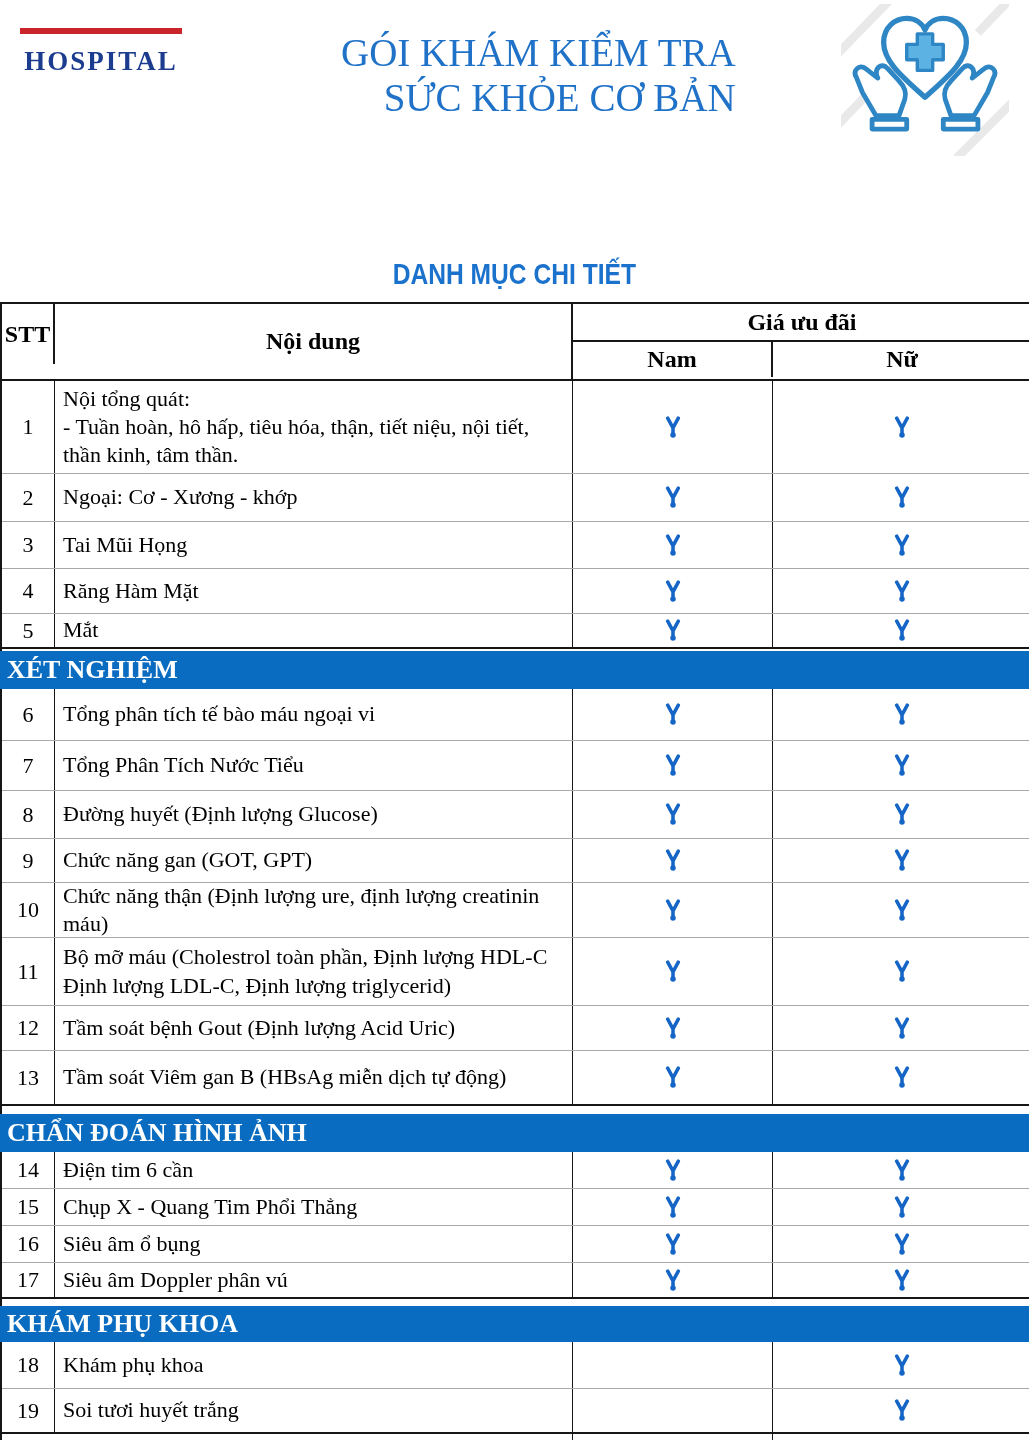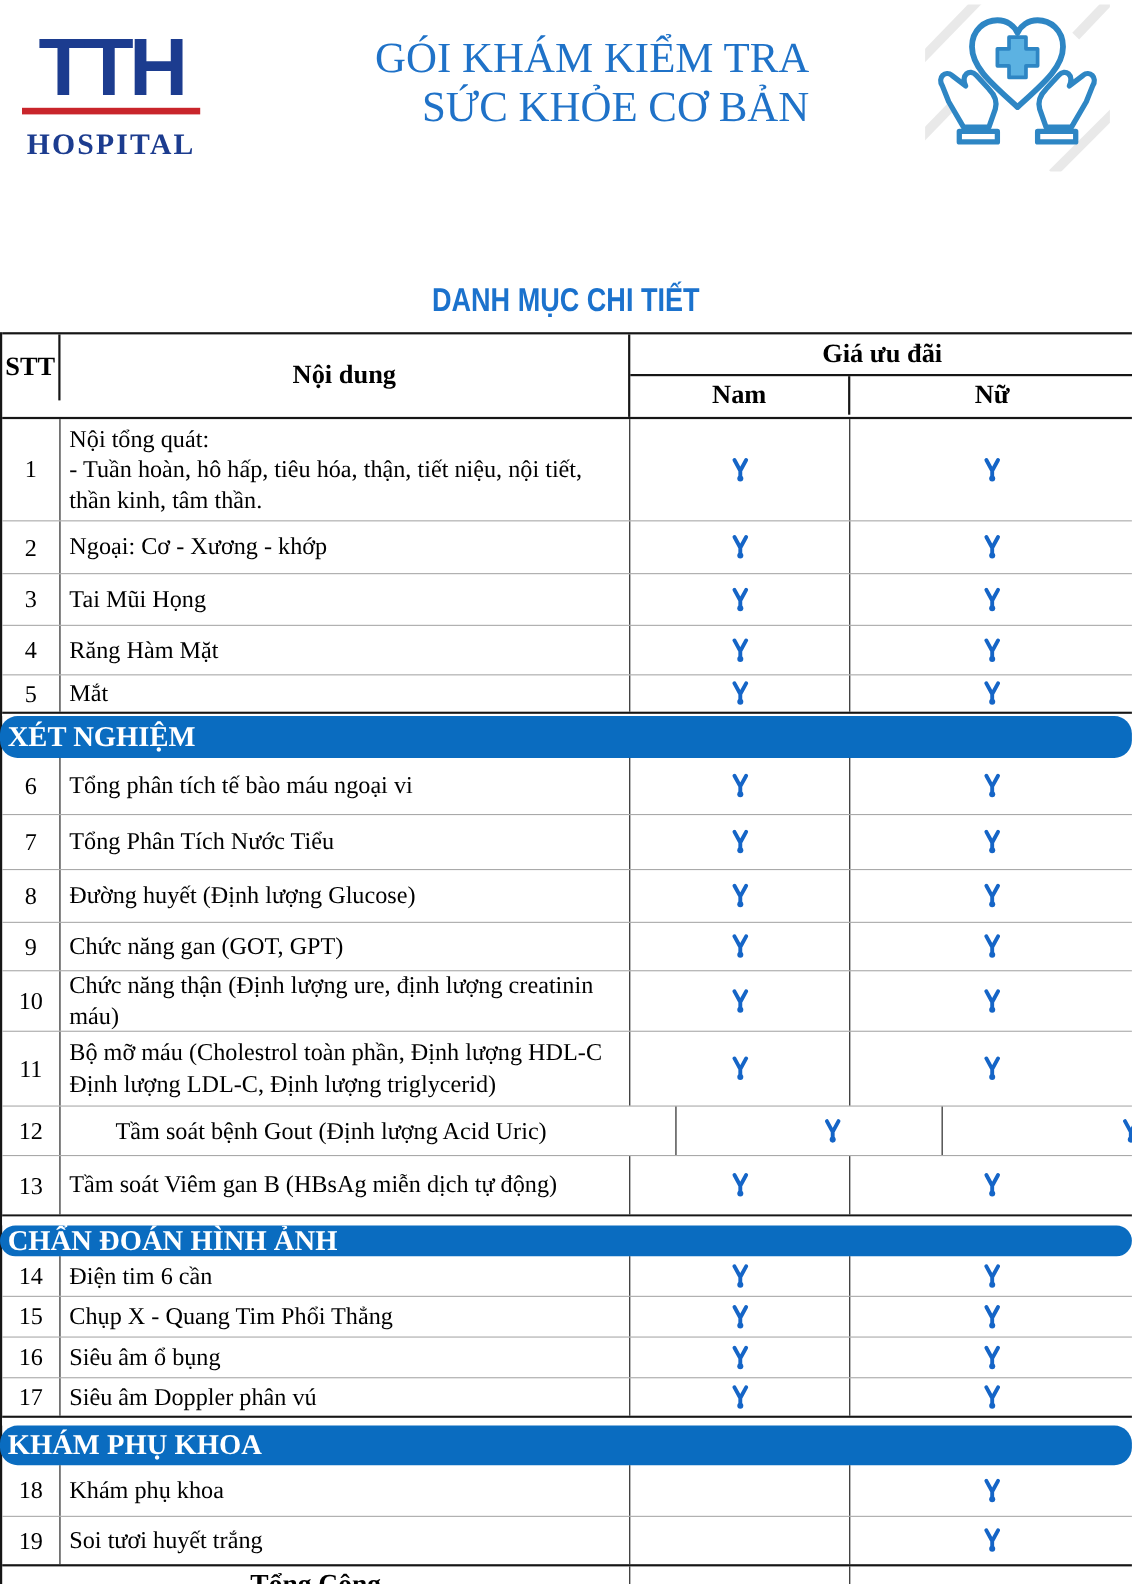--- a/index.html
+++ b/index.html
@@ -46,34 +46,33 @@
   .trow.end{border-bottom:2px solid var(--line-dark);}
   .c{display:flex;align-items:center;overflow:hidden;}
   .c-stt{justify-content:center;font-size:22px;border-right:1.5px solid var(--line-dark);}
   .c-txt{padding:2px 8px;font-size:22px;line-height:1.28;border-right:1.5px solid var(--line-dark);}
   .c-txt span{white-space:pre-line;}
   .c-nam{justify-content:center;border-right:1.5px solid var(--line-dark);color:var(--check-blue);}
   .c-nu{justify-content:center;color:var(--check-blue);}
 
   .gap{background:#fff;}
   .section-bar{background:var(--bar-blue);color:#fff;display:flex;align-items:center;padding-left:7px;
-               font-weight:bold;font-size:26px;margin-left:-2px;border-radius:16px;}
+               font-weight:bold;font-size:26px;margin-left:-2px;}
   .total-row{display:grid;grid-template-columns:571px 200px 258px;}
   .total-label{justify-content:center;align-items:flex-start;padding-top:3px;font-weight:bold;font-size:25px;
                border-right:1.5px solid var(--line-dark);display:flex;}
   .total-row .c-nam{border-right:1.5px solid var(--line-dark);}
 </style>
 </head>
 <body>
 
 <div class="page">
 
   <header class="hdr">
     <div class="logo">
-      <div class="logo-tth">TTH</div>
       <div class="logo-bar"></div>
       <div class="logo-sub">HOSPITAL</div>
     </div>
 
     <div class="title">
       <div>GÓI KHÁM KIỂM TRA</div>
       <div>SỨC KHỎE CƠ BẢN</div>
     </div>
 
     <div class="hero-icon">
@@ -314,21 +313,21 @@
     <circle cx="9" cy="21.5" r="3.1" fill="currentColor"></circle>
   </svg>
           </div>
           <div class="c c-nu">
             <svg class="check" viewBox="0 0 18 26" width="16" height="23" aria-hidden="true">
     <path d="M3 2.5 L9 13.5 M15 2.5 L9 13.5 L9 19" fill="none" stroke="currentColor" stroke-width="4" stroke-linecap="round" stroke-linejoin="round"></path>
     <circle cx="9" cy="21.5" r="3.1" fill="currentColor"></circle>
   </svg>
           </div>
         </div>
-        <div class="trow" style="height: 45px; gap: 42px;">
+        <div class="trow" style="height: 45px;">
           <div class="c c-stt">12</div>
           <div class="c c-txt">
             <span>Tầm soát bệnh Gout (Định lượng Acid Uric)</span>
           </div>
           <div class="c c-nam">
             <svg class="check" viewBox="0 0 18 26" width="16" height="23" aria-hidden="true">
     <path d="M3 2.5 L9 13.5 M15 2.5 L9 13.5 L9 19" fill="none" stroke="currentColor" stroke-width="4" stroke-linecap="round" stroke-linejoin="round"></path>
     <circle cx="9" cy="21.5" r="3.1" fill="currentColor"></circle>
   </svg>
           </div>
@@ -351,21 +350,21 @@
   </svg>
           </div>
           <div class="c c-nu">
             <svg class="check" viewBox="0 0 18 26" width="16" height="23" aria-hidden="true">
     <path d="M3 2.5 L9 13.5 M15 2.5 L9 13.5 L9 19" fill="none" stroke="currentColor" stroke-width="4" stroke-linecap="round" stroke-linejoin="round"></path>
     <circle cx="9" cy="21.5" r="3.1" fill="currentColor"></circle>
   </svg>
           </div>
         </div>
         <div class="gap" style="height: 8px;"></div>
-        <div class="section-bar" style="height: 28px;">
+        <div class="section-bar" style="height: 38px;">
           <span>CHẨN ĐOÁN HÌNH ẢNH</span>
         </div>
         <div class="trow" style="height: 37px;">
           <div class="c c-stt">14</div>
           <div class="c c-txt">
             <span>Điện tim 6 cần</span>
           </div>
           <div class="c c-nam">
             <svg class="check" viewBox="0 0 18 26" width="16" height="23" aria-hidden="true">
     <path d="M3 2.5 L9 13.5 M15 2.5 L9 13.5 L9 19" fill="none" stroke="currentColor" stroke-width="4" stroke-linecap="round" stroke-linejoin="round"></path>

